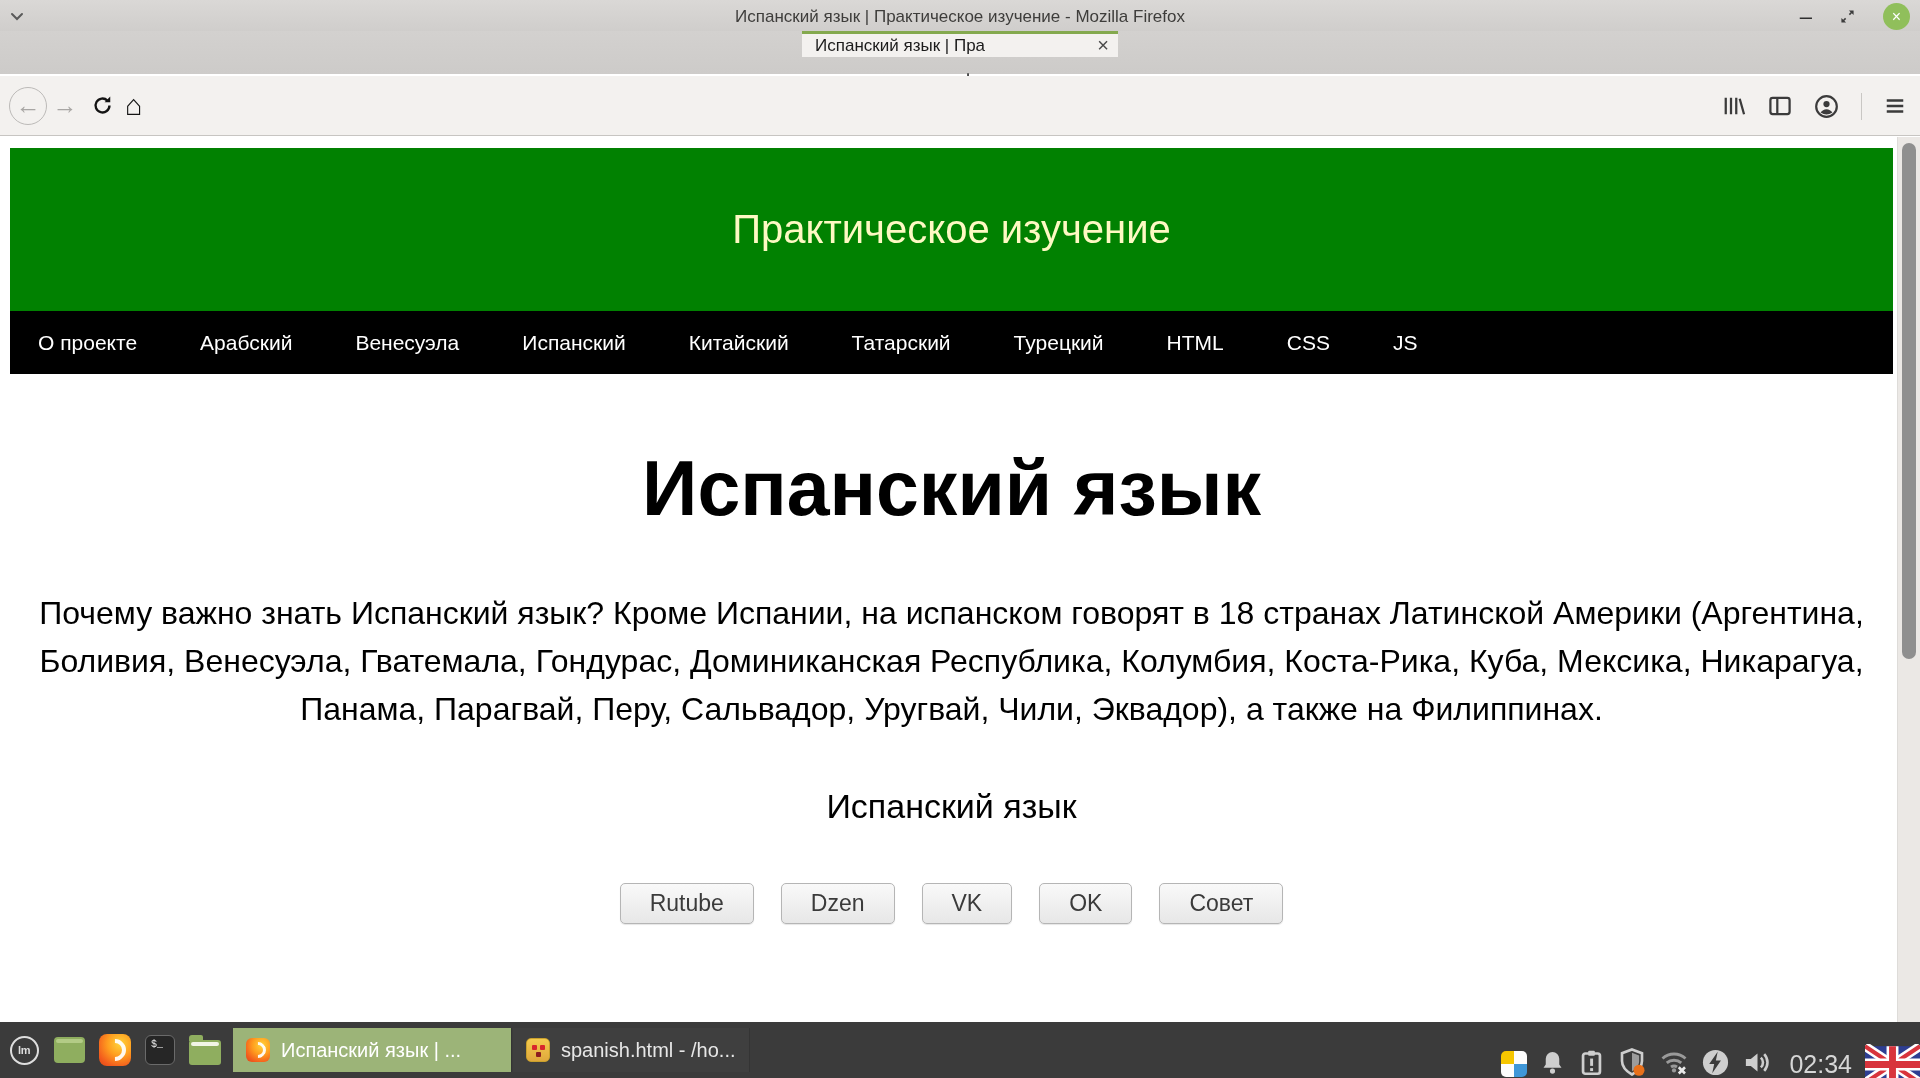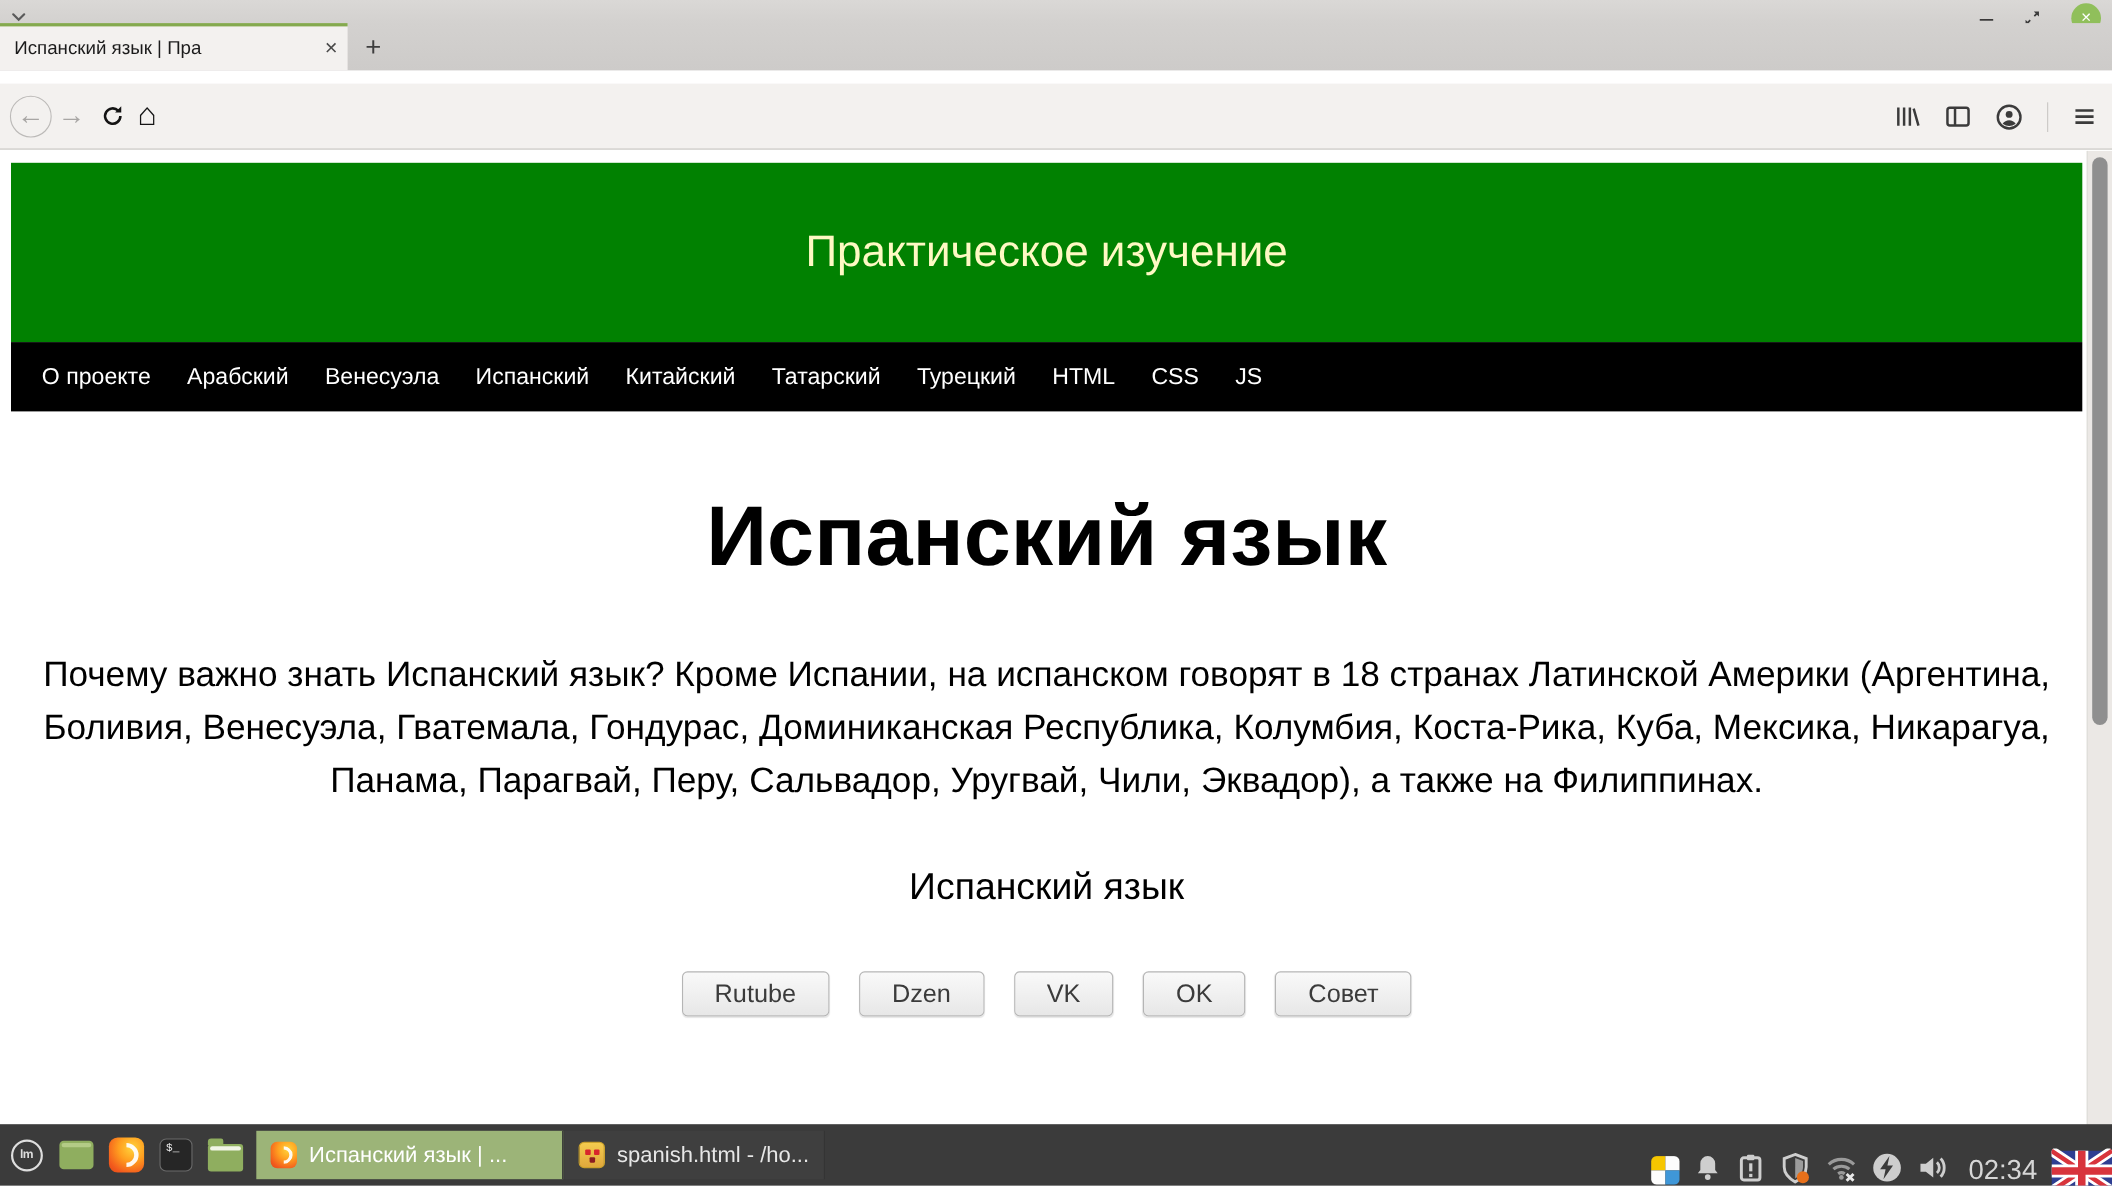--- a/index.html
+++ b/index.html
@@ -11,22 +11,22 @@
     background:linear-gradient(#dad8d6,#cfcdcb); display:flex; align-items:center; justify-content:center; }
   .win-title { font-size:17px; color:#3e3d3b; }
   .tb-chevron { position:absolute; left:10px; top:7px; }
   .win-controls { position:absolute; right:10px; top:0; height:33px; display:flex; align-items:center; gap:28px; }
   .win-min { font-size:22px; color:#2e2e2e; line-height:18px; background:none; border:none; cursor:pointer; }
   .win-max { background:none; border:none; cursor:pointer; display:flex; }
   .win-close { width:27px; height:27px; border-radius:50%; background:#90bf5b; border:none; color:#fff;
     font-size:16px; line-height:27px; text-align:center; cursor:pointer; }
 
   
-  .tabbar { position:absolute; top:21px; left:0; right:0; height:43px;
-    background:linear-gradient(#d3d1cf,#cdcbc9); display:flex; align-items:flex-start; }
+  .tabbar { position:absolute; top:31px; left:0; right:0; height:43px;
+    background:linear-gradient(#d3d1cf,#cdcbc9); display:flex; align-items:center;flex-direction:column; }
   .tab { width:316px; height:43px; background:#f3f1ef; border-top:3px solid #84a94e;
     display:flex; align-items:center; padding:0 9px 0 13px; cursor:pointer; }
   .tab-title { flex:1; font-size:17px; color:#1b1b1b; white-space:nowrap; overflow:hidden;
     -webkit-mask-image:linear-gradient(90deg,#000 76%,transparent 97%);
     mask-image:linear-gradient(90deg,#000 76%,transparent 97%); }
   .tab-close { color:#4a4a4a; font-size:20px; margin-left:4px; background:none; border:none; cursor:pointer; }
   .newtab { margin:8px 0 0 16px; font-size:25px; color:#3e3e3e; background:none; border:none; cursor:pointer; }
 
   
   .toolbar { position:absolute; top:76px; left:0; right:0; height:60px; background:#f3f1ef;
@@ -46,21 +46,21 @@
   .dots-icon { font-size:19px; font-weight:bold; letter-spacing:1.5px; color:#55545a; background:none; border:none; cursor:pointer; }
   .star-icon { font-size:26px; color:#55545a; background:none; border:none; cursor:pointer; line-height:1; }
   .toolbar-right { position:absolute; right:14px; top:0; height:60px; display:flex; align-items:center; gap:22px; }
   .vsep { width:1px; height:27px; background:#c9c7c4; }
 
   
   .content { position:absolute; top:137px; left:0; right:0; bottom:48px; background:#fff; overflow:hidden; }
   .pagewrap { position:absolute; left:10px; top:11px; width:1883px; }
   .banner { height:163px; background:#018101; display:flex; align-items:center; justify-content:center; }
   .banner-title { color:#fef9c3; font-size:40px; }
-  .mainnav { height:63px; background:#000; display:flex; align-items:center; gap:33px; padding-left:28px; }
+  .mainnav { height:63px; background:#000; display:flex; align-items:center; gap:63px; padding-left:28px; }
   .mainnav a { color:#fff; font-size:21px; text-decoration:none; cursor:pointer; white-space:nowrap; }
   .heading { margin:74px 0 0; text-align:center; font-size:77px; font-weight:bold; color:#000; line-height:1.05; }
   .lead { width:1850px; margin:60px auto 0; text-align:center; font-size:32px; line-height:48px; color:#000; }
   .subheading { margin-top:54px; text-align:center; font-size:34px; font-weight:400; color:#000; }
   .btnrow { margin-top:57px; display:flex; justify-content:center; gap:27px; }
   .btnrow button { font-family:inherit; font-size:23px; color:#3b3b3b; height:41px; padding:0 29px;
     background:linear-gradient(#f9f9f9,#e7e7e7); border:1px solid #b5b5b5; border-radius:5px;
     box-shadow:0 1px 1px rgba(0,0,0,.10); cursor:pointer; }
 
   .scroll-track { position:absolute; top:0; right:0; bottom:0; width:23px; background:#ebe8e5; border-left:1px solid #dedcd9; }
@@ -115,20 +115,21 @@
 <body>
 
 <div class="screen">
 
   <header class="titlebar">
     <span class="tb-chevron">
       <svg width="14" height="9" viewBox="0 0 14 9">
           <path d="M2 2l5 5 5-5" fill="none" stroke="#5a5a5a" stroke-width="2" stroke-linecap="round"></path>
         </svg>
     </span>
+    <div class="win-title">Испанский язык | Практическое изучение - Mozilla Firefox</div>
     <div class="win-controls">
       <button class="win-min">–</button>
       <button class="win-max">
         <svg width="15" height="15" viewBox="0 0 16 16">
             <path d="M9.5 1.5h5v5l-1.9-1.9-2 2-1.2-1.2 2-2zM6.5 14.5h-5v-5l1.9 1.9 2-2 1.2 1.2-2 2z" fill="#3c3c3c"></path>
           </svg>
       </button>
       <button class="win-close">×</button>
     </div>
   </header>

